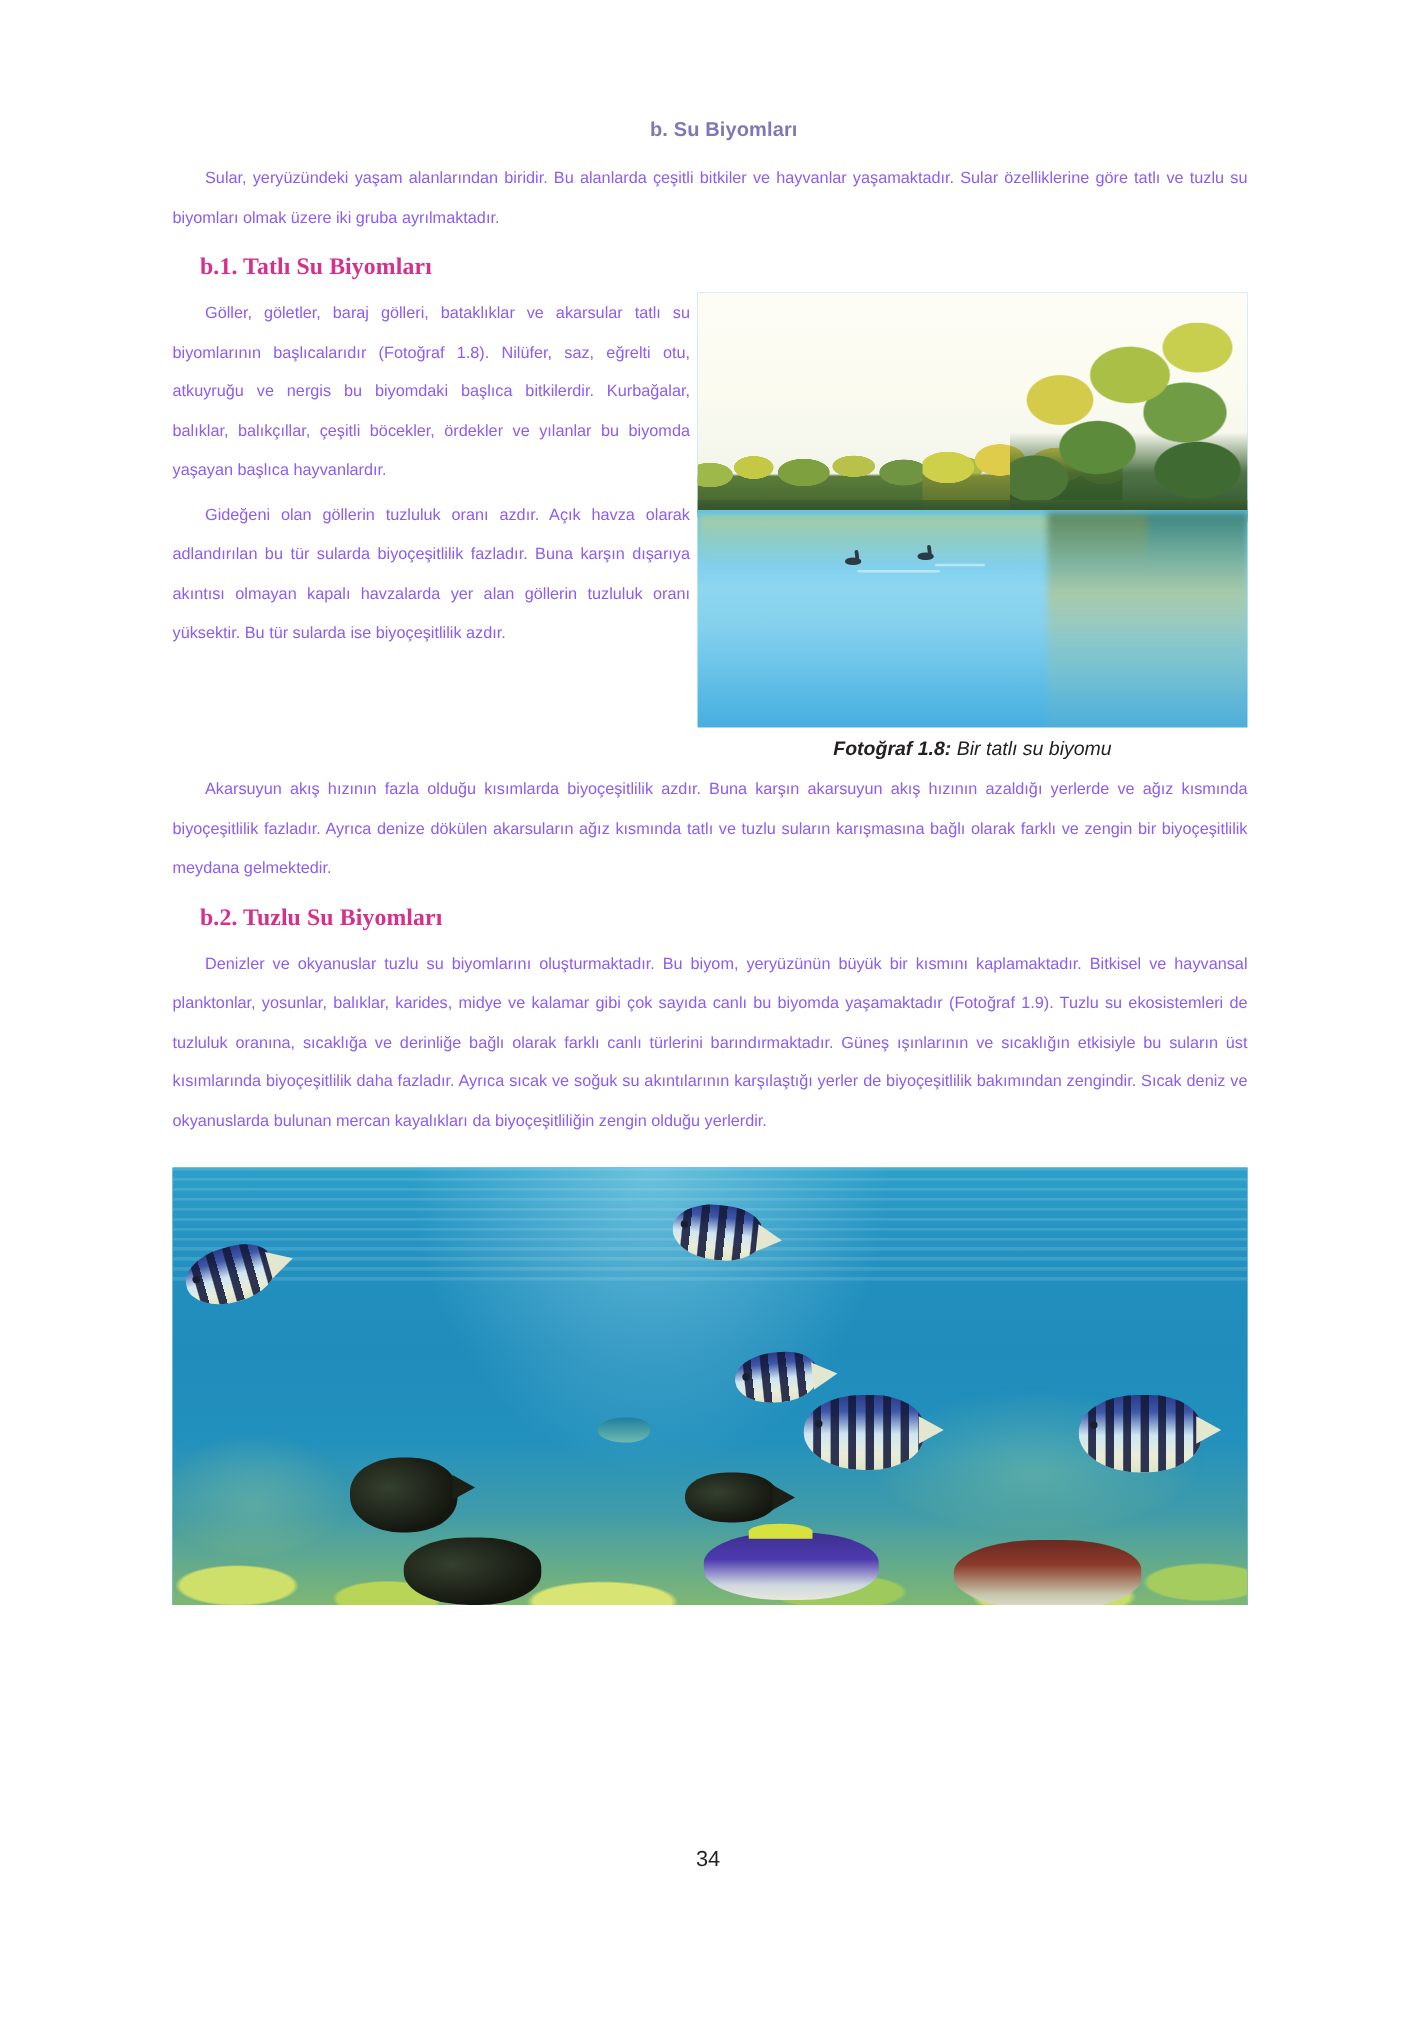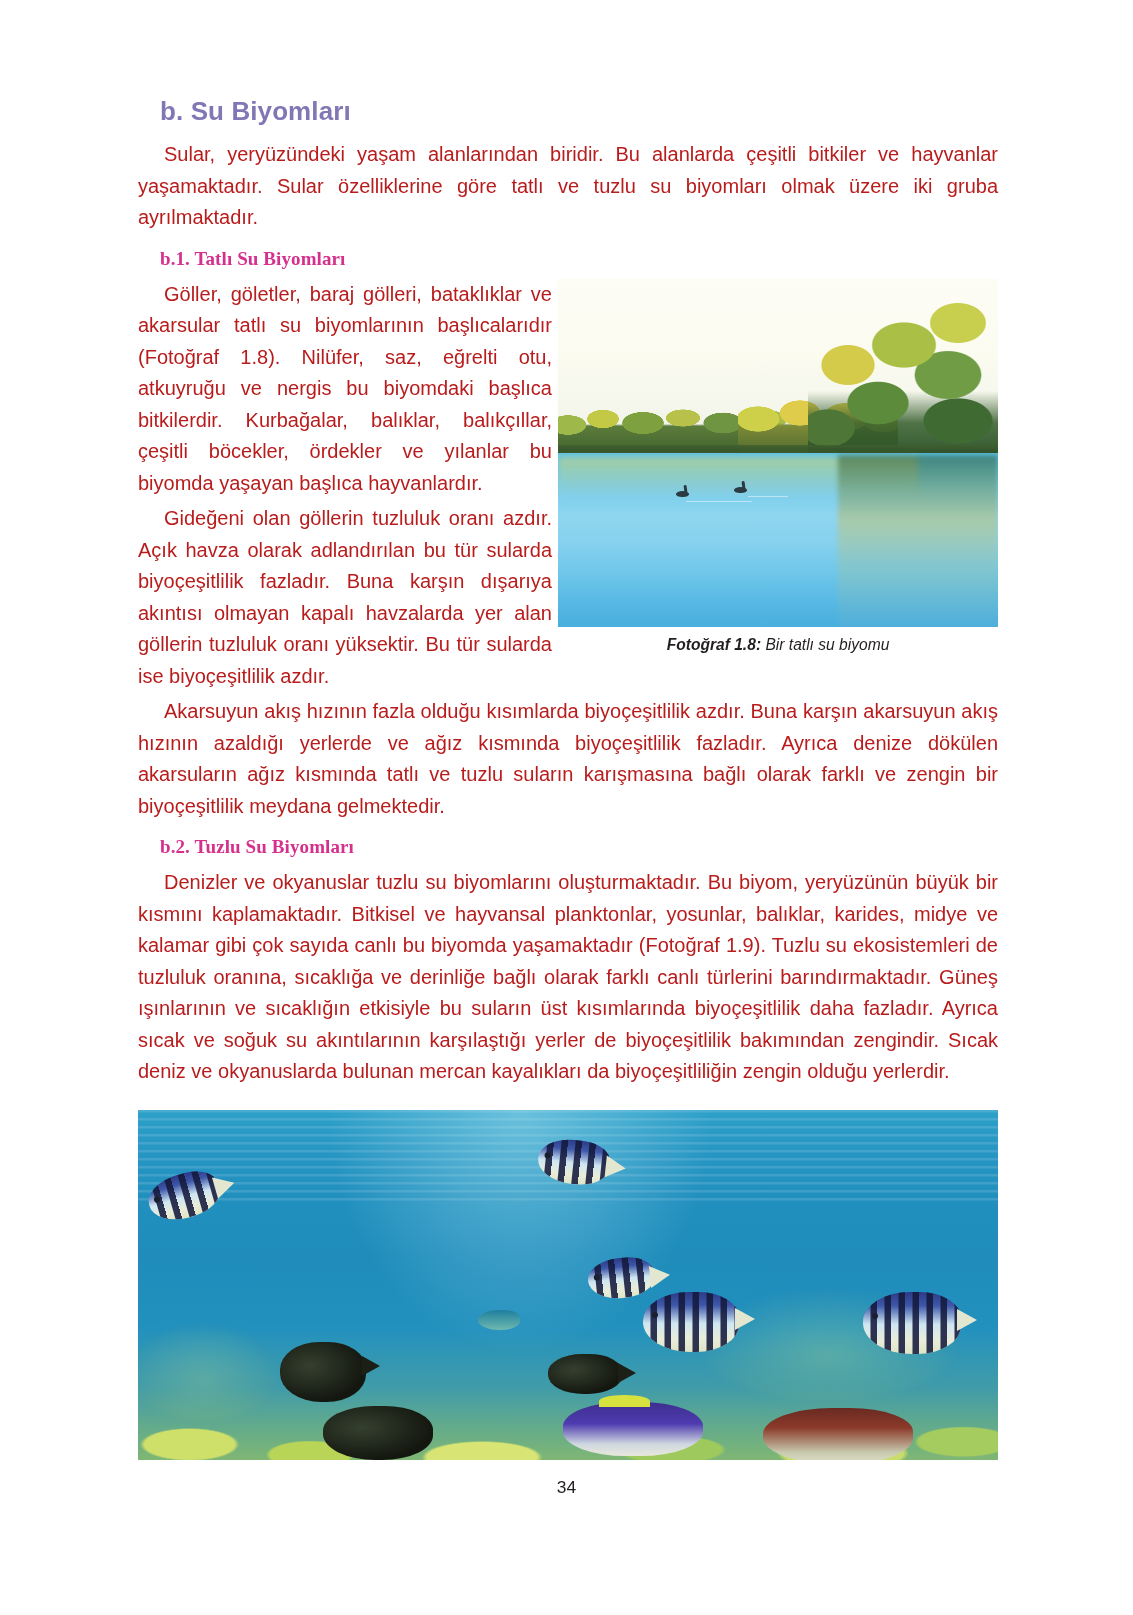--- a/index.html
+++ b/index.html
@@ -21,39 +21,40 @@
   .content {
     position: absolute;
     left: 138px;
     top: 96px;
     width: 860px;
   }
 
   
   .h-main {
     color: #8177b5;
-    font-size: 26px;
+    font-size: 16px;
     font-weight: bold;
     margin: 0 0 12px 22px;
     letter-spacing: 0.1px;
+    text-align: center;
   }
   .h-sub {
     color: #d6308d;
     font-size: 19px;
     font-weight: bold;
     margin: 14px 0 9px 22px;
     letter-spacing: 0.1px;
     font-family: Liberation Serif, serif;
   }
 
   
   p.body {
-    font-size: 20px;
+    font-size: 13px;
     line-height: 31.5px;
-    color: #b91c1c;
+    color: #8b5cf6;
     text-align: justify;
     margin: 0 0 4px 0;
     text-indent: 26px;
     hyphens: none;
   }
   p.body.last { margin-bottom: 0; }
 
   
   .figure-right {
     float: right;

